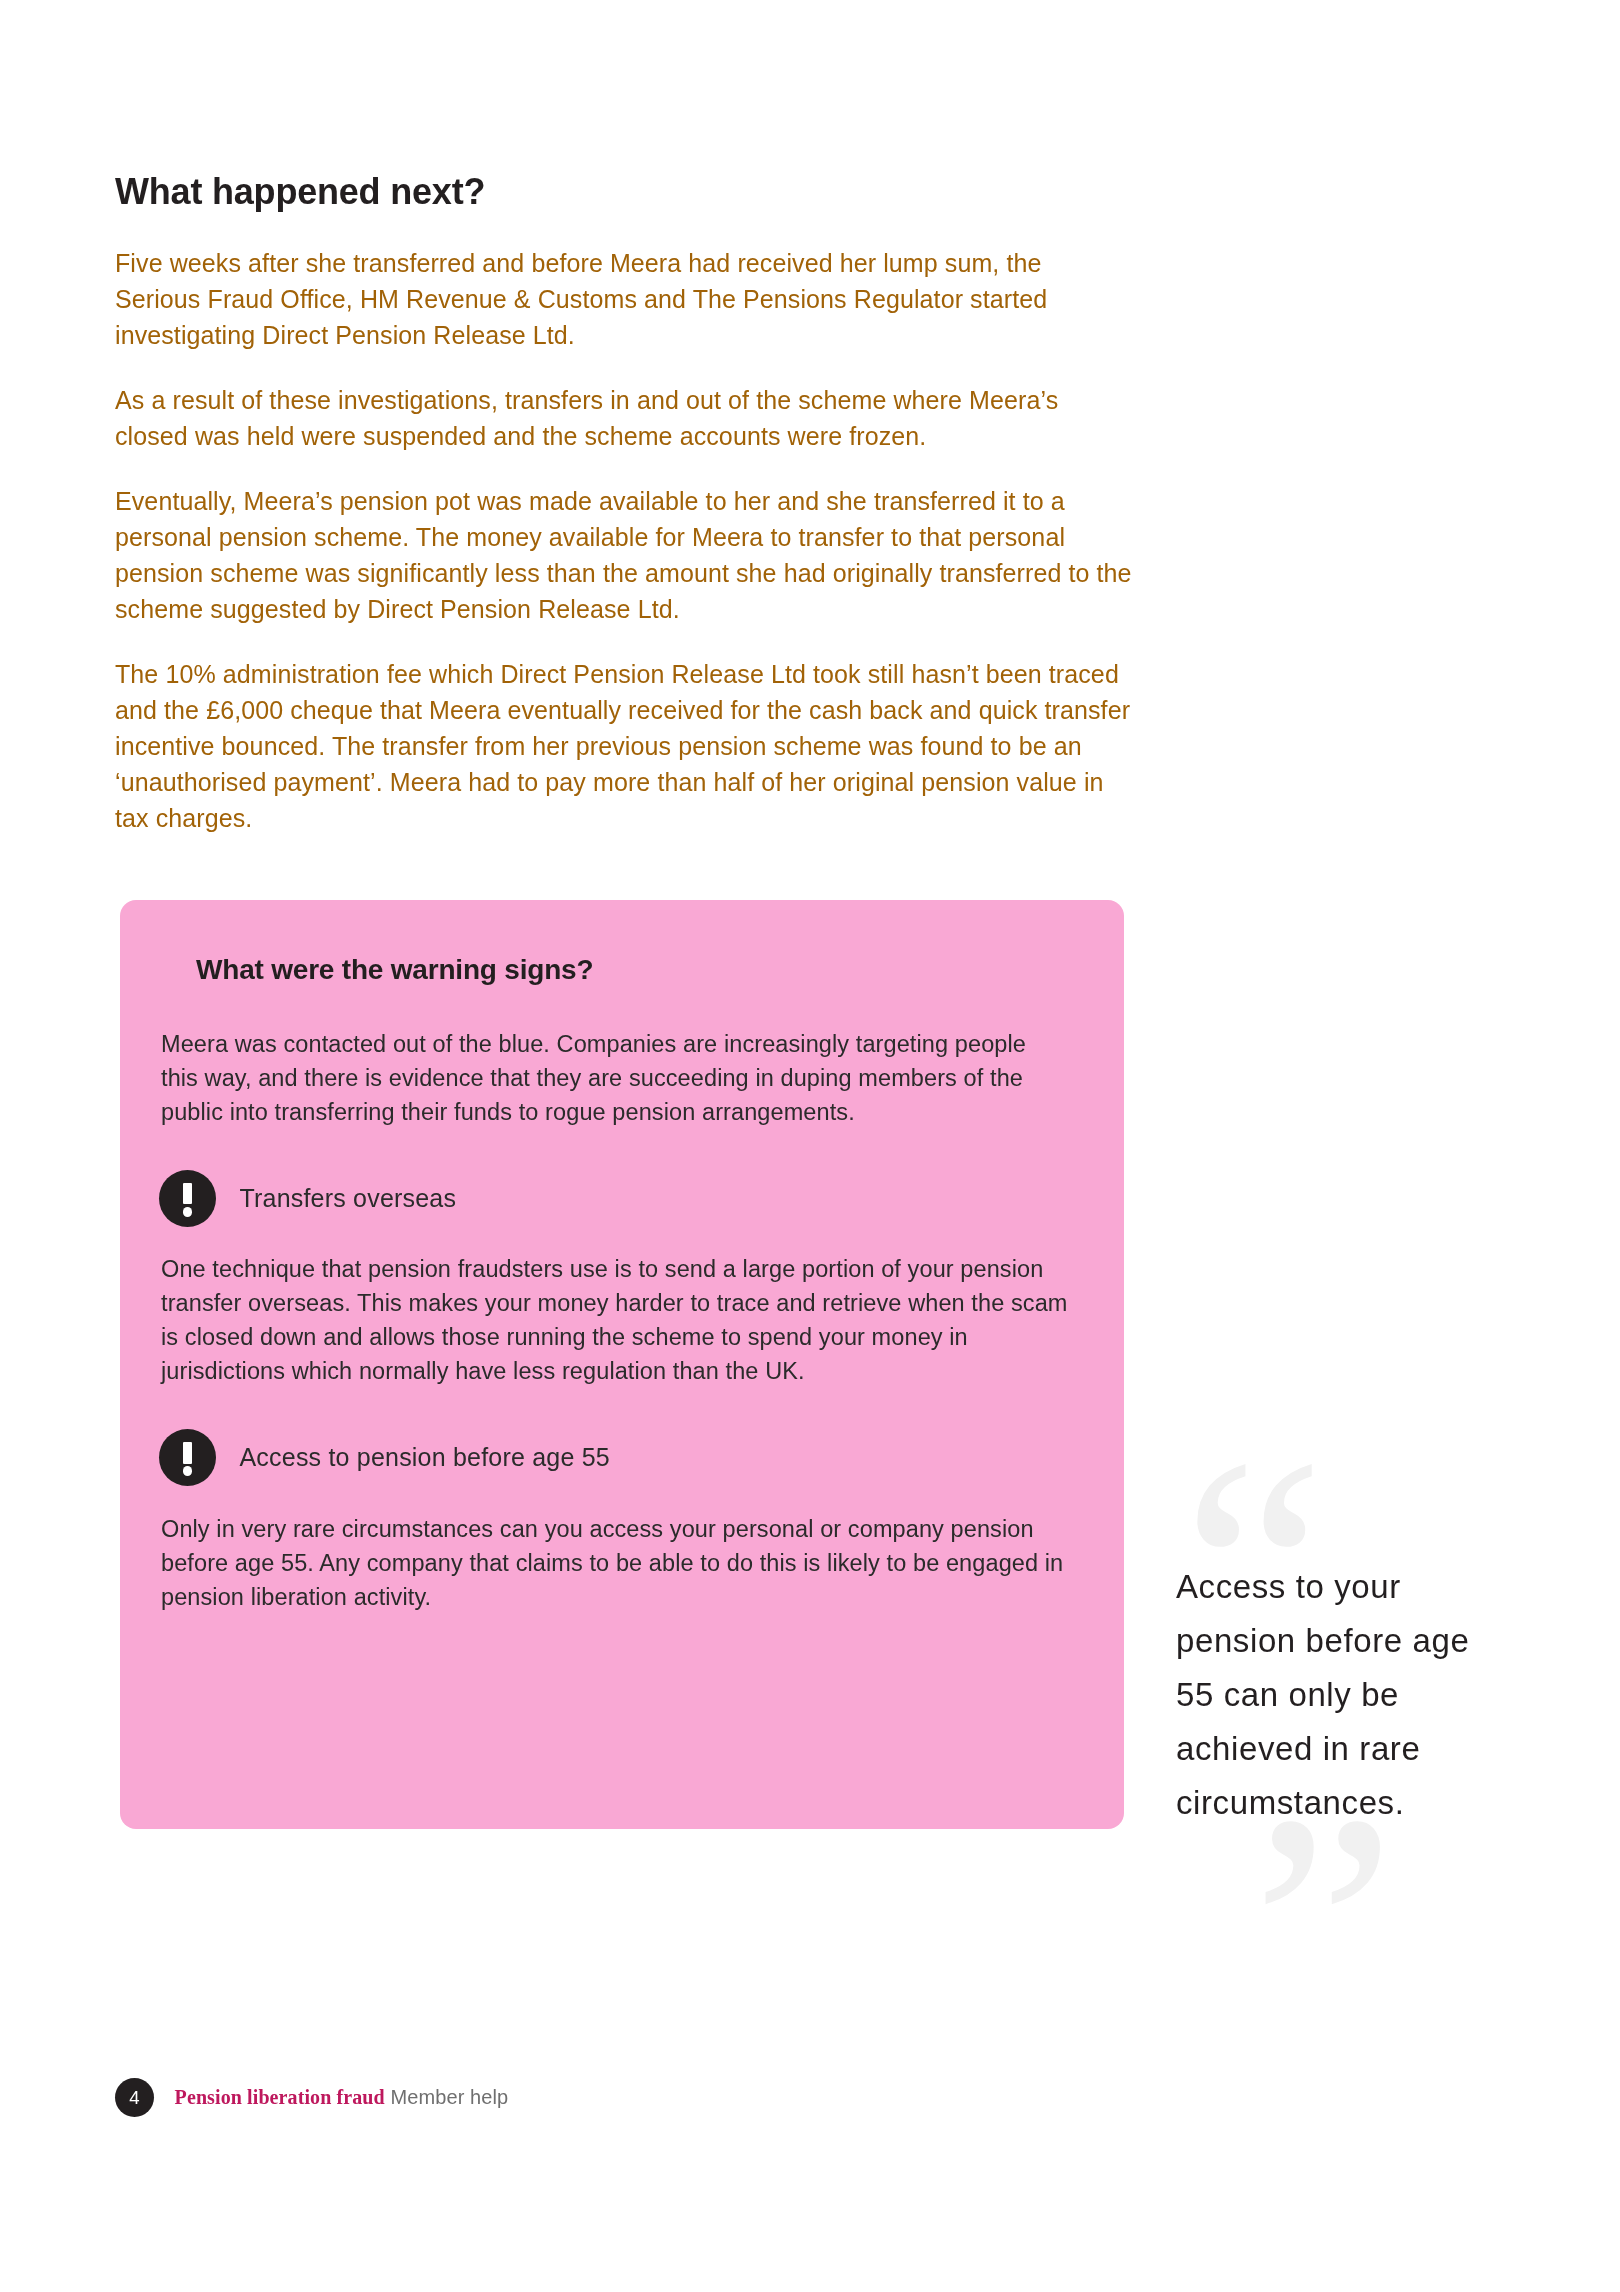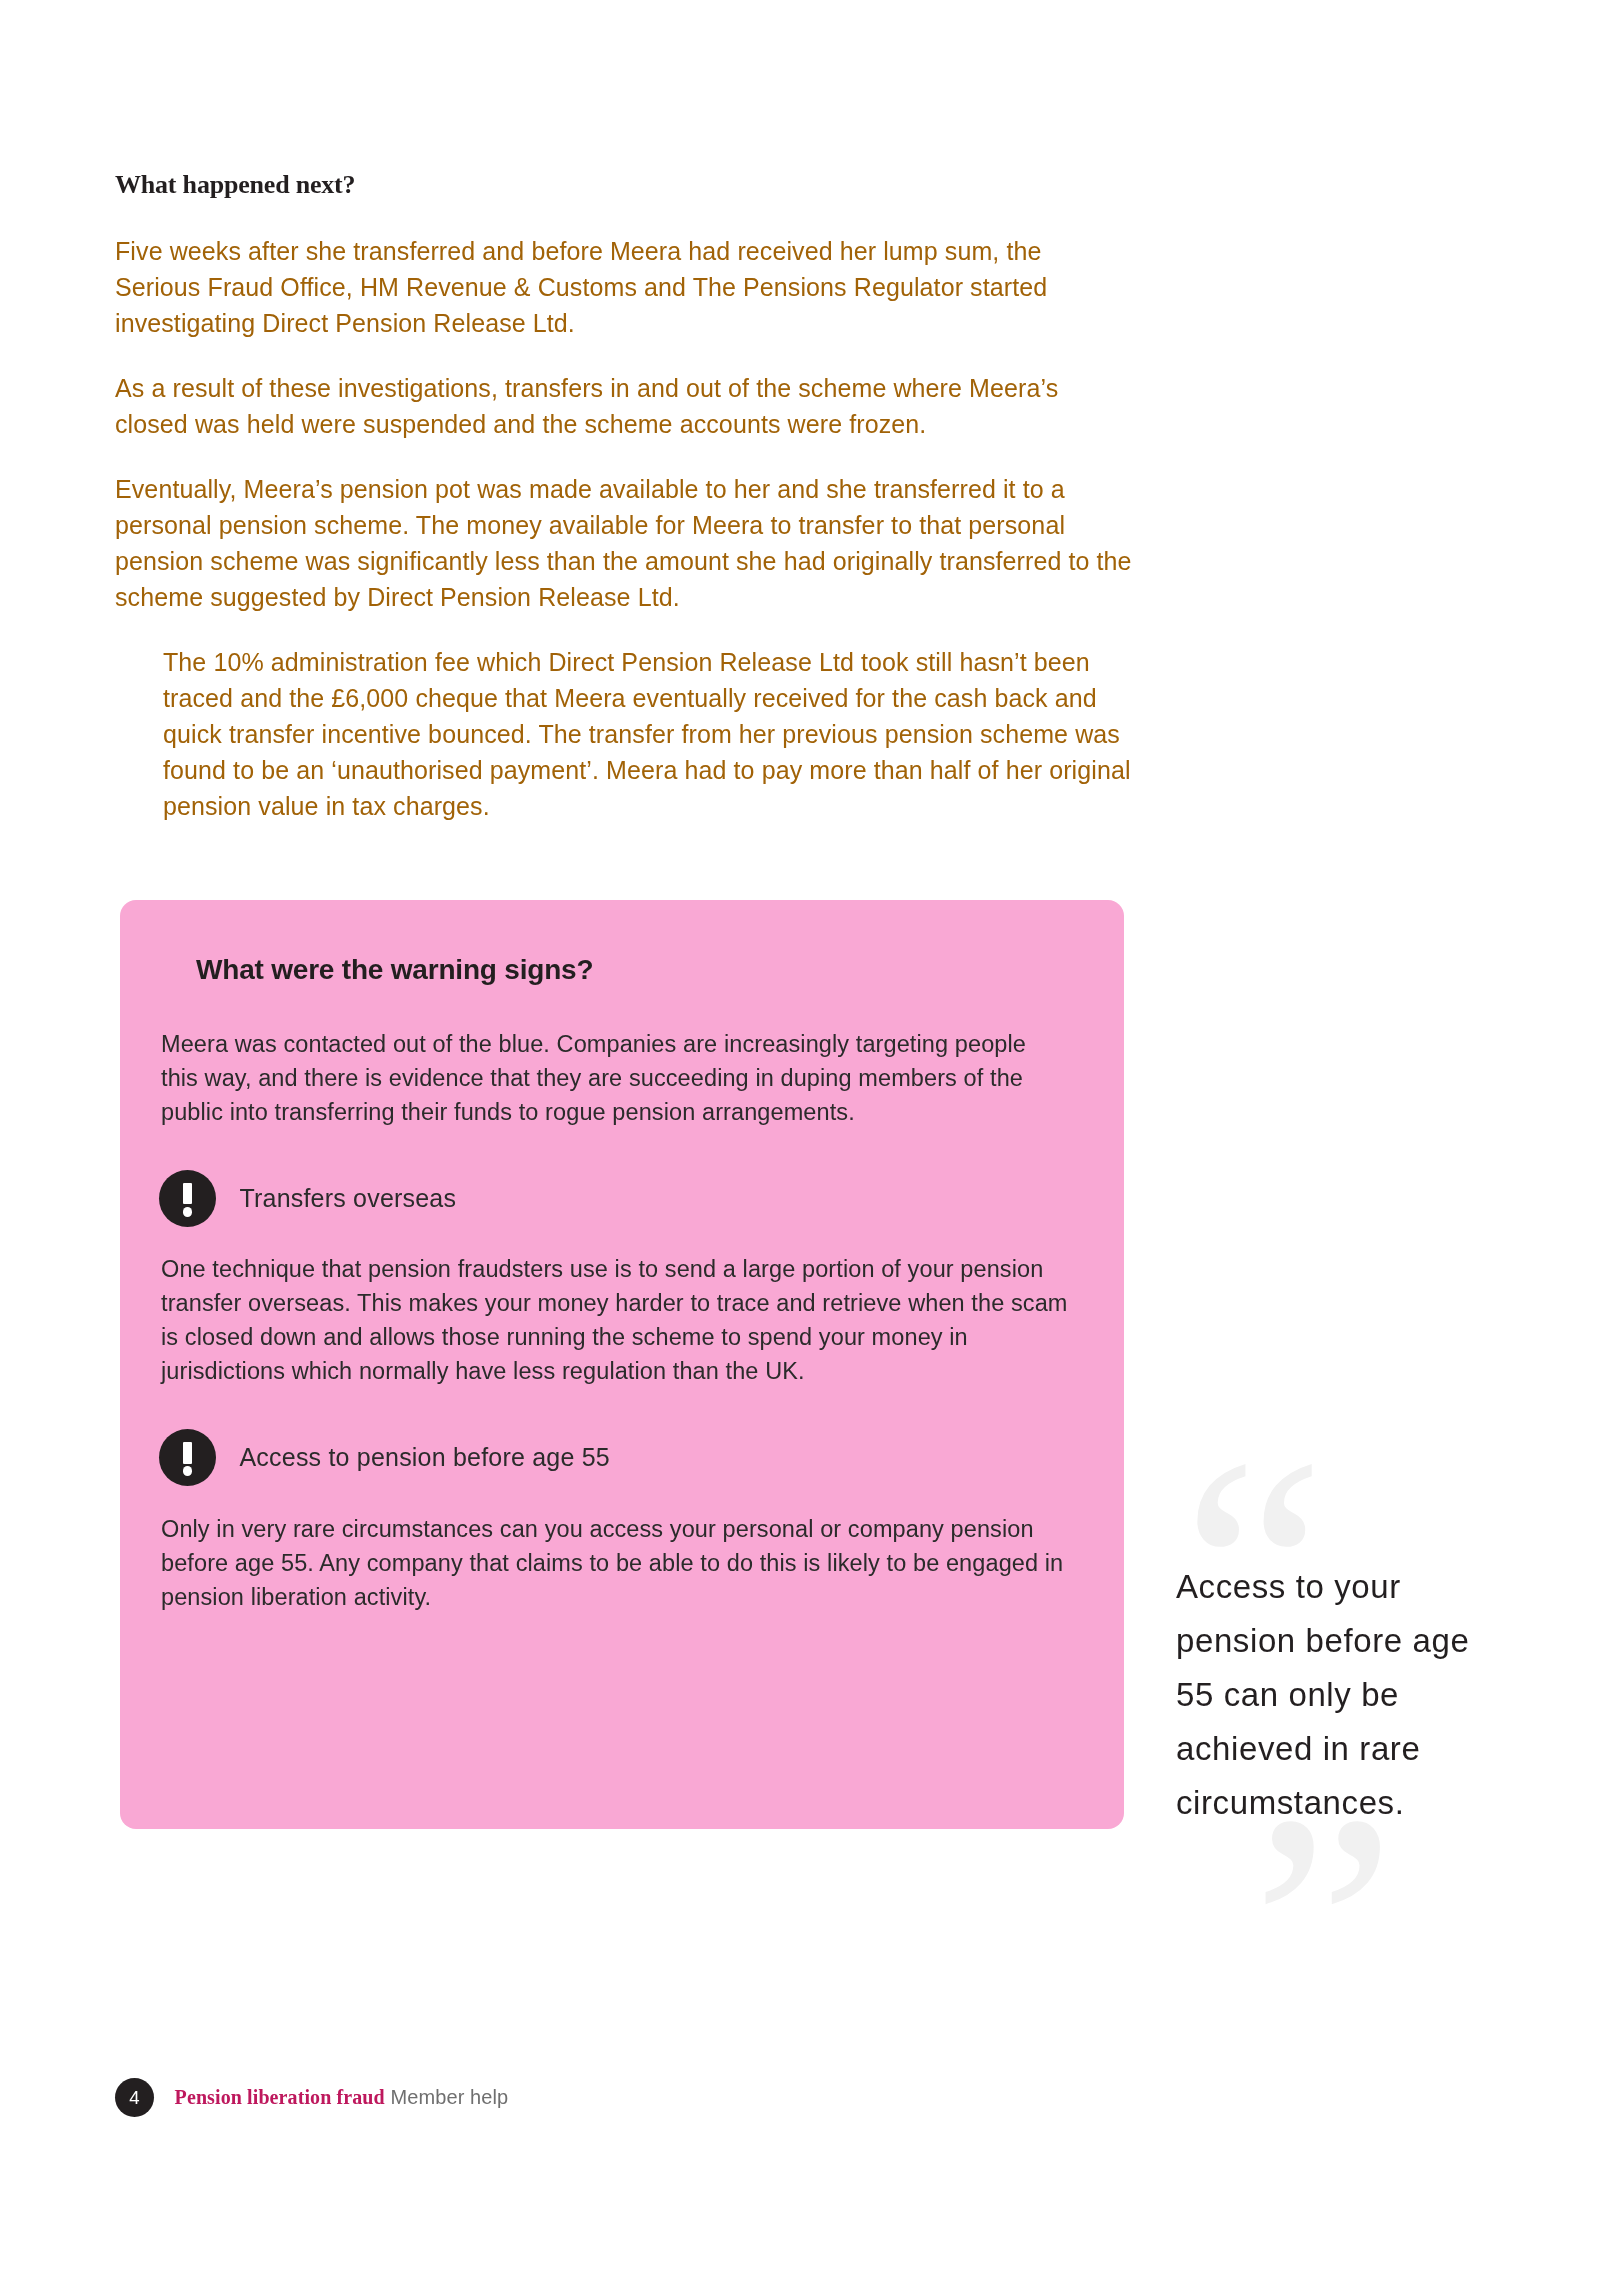--- a/index.html
+++ b/index.html
@@ -20,37 +20,36 @@
   }
 
   
   .article {
     position: absolute;
     left: 115px;
     top: 169px;
     width: 1019px;
   }
   .section-title {
-    font-size: 26px;
+    font-size: 36px;
     font-weight: bold;
     letter-spacing: -0.2px;
     color: #231f20;
     margin: 0 0 31px 0;
     line-height: 1.25;
-    font-family: Liberation Serif, serif;
   }
   .body-p {
     font-size: 25px;
     line-height: 36px;
     color: #a16207;
     margin: 0 0 29px 0;
     font-weight: 300;
     letter-spacing: 0.1px;
   }
-  .body-p:last-child { margin-bottom: 0; margin-left: 48px; }
+  .body-p:last-child { margin-bottom: 0; }
 
   
   .warning-panel {
     position: absolute;
     left: 120px;
     top: 900px;
     width: 1004px;
     height: 929px;
     background: #f9a8d4;
     border-radius: 16px;

